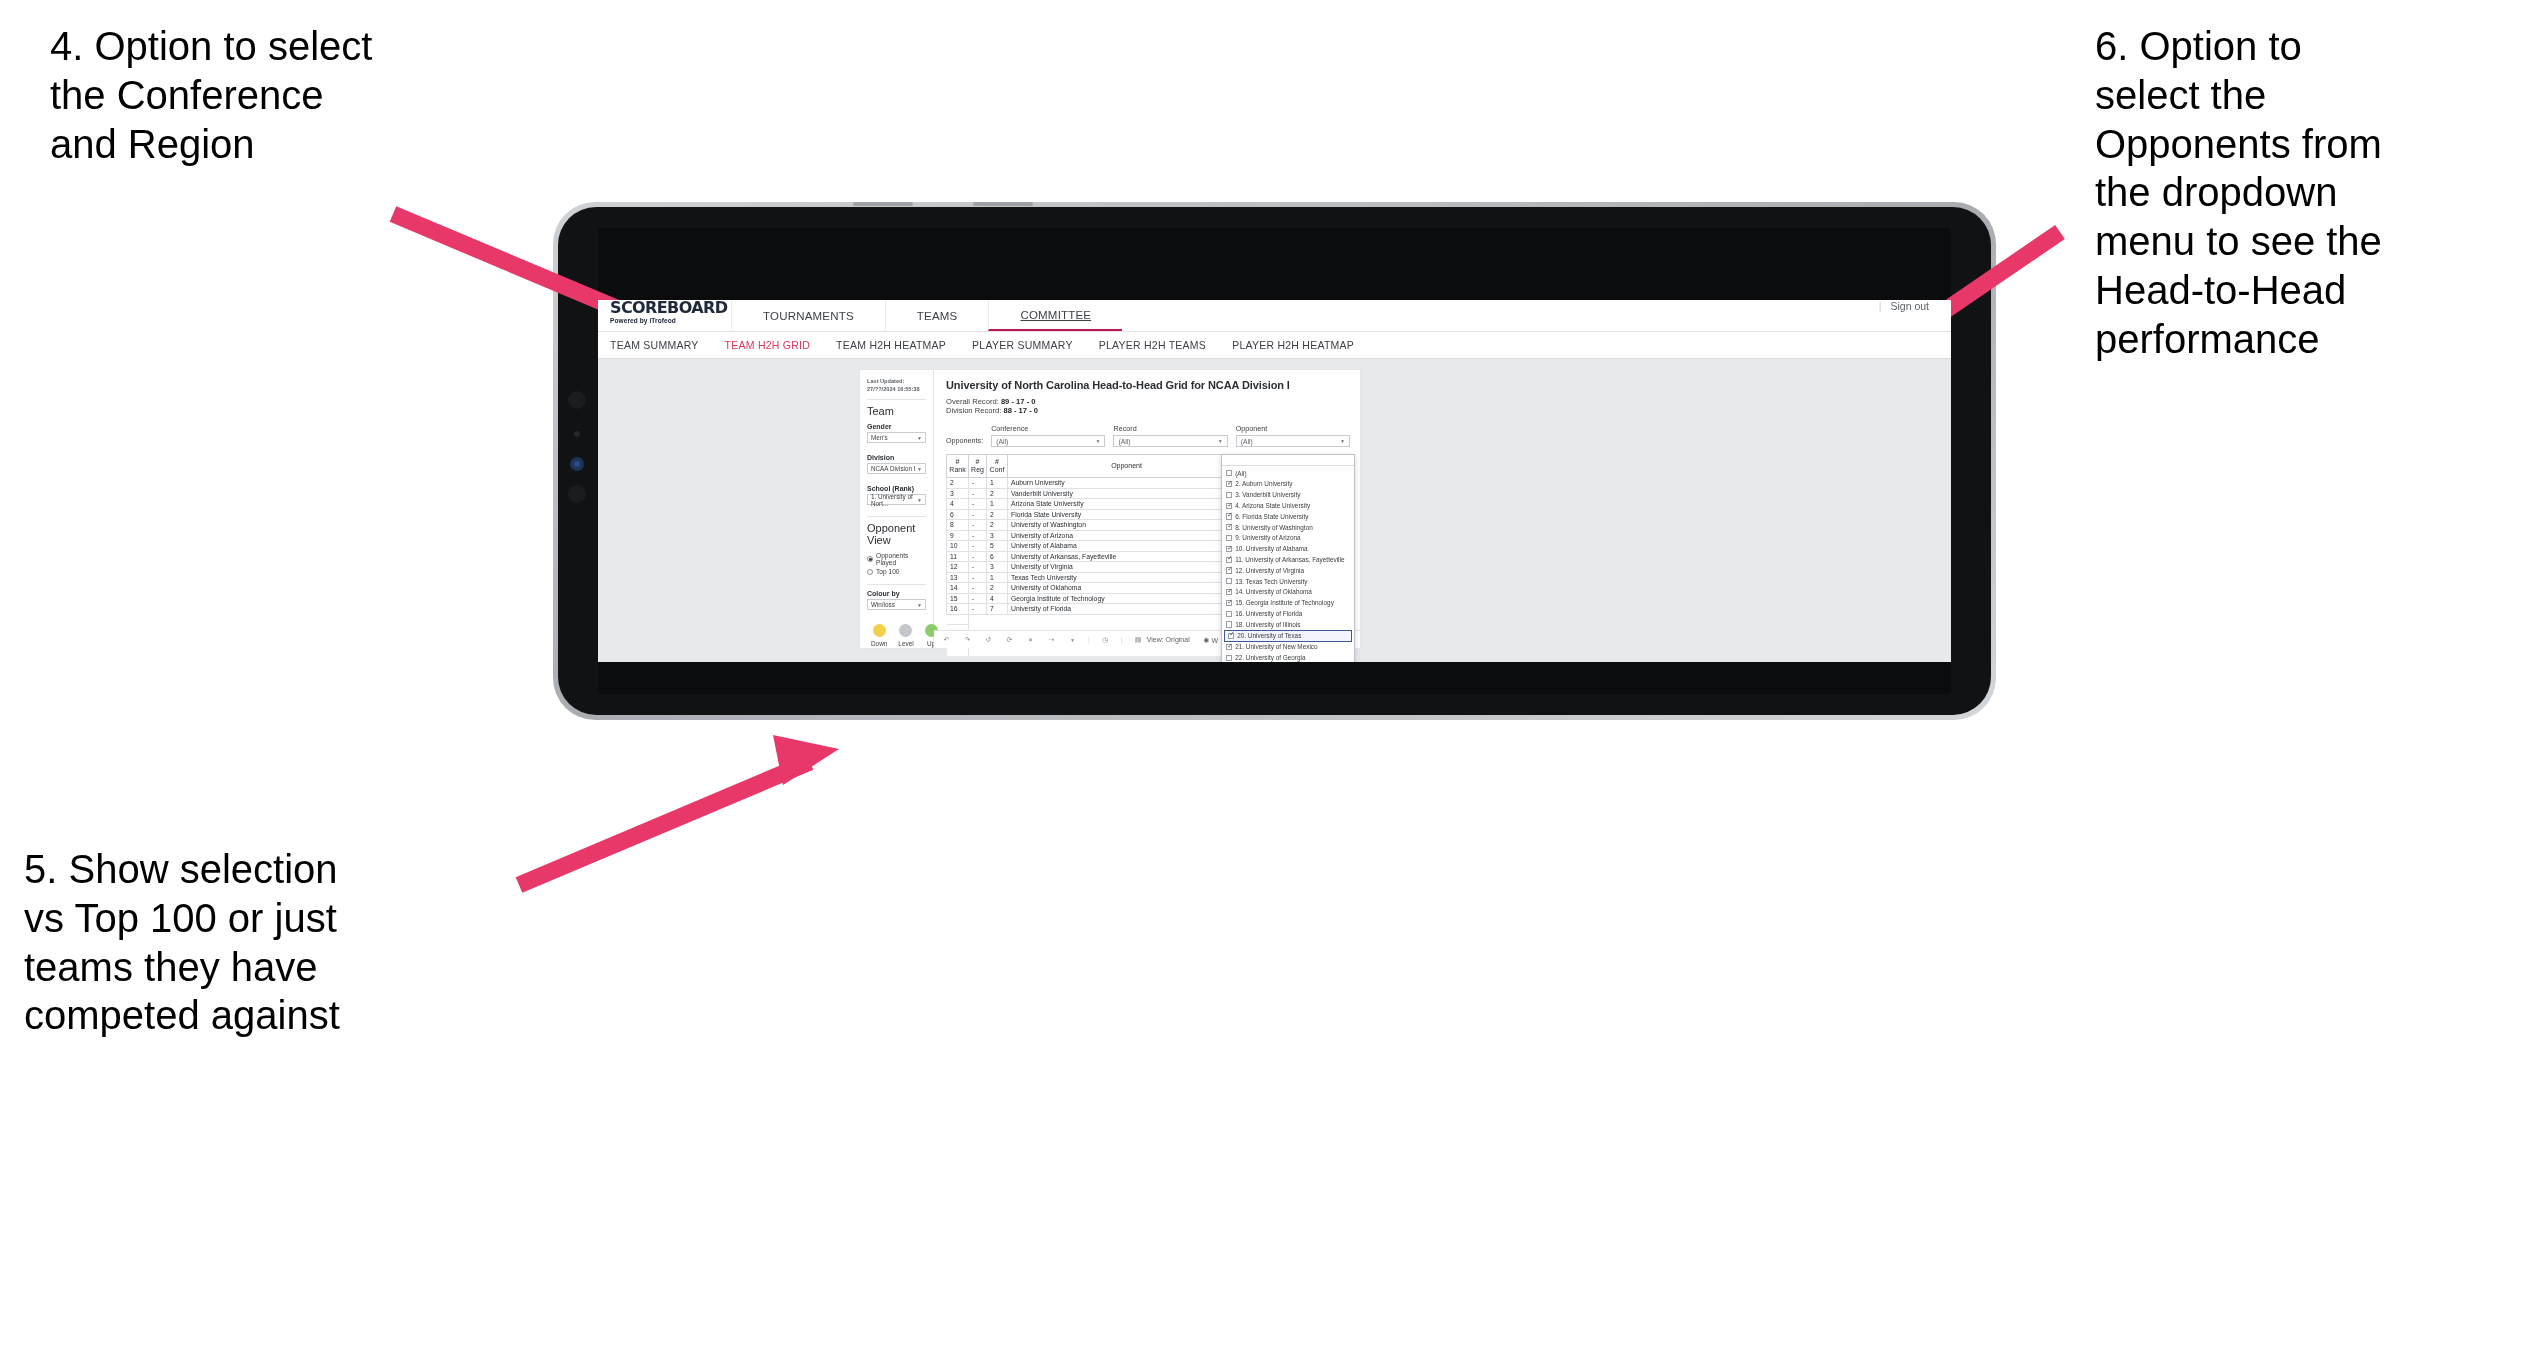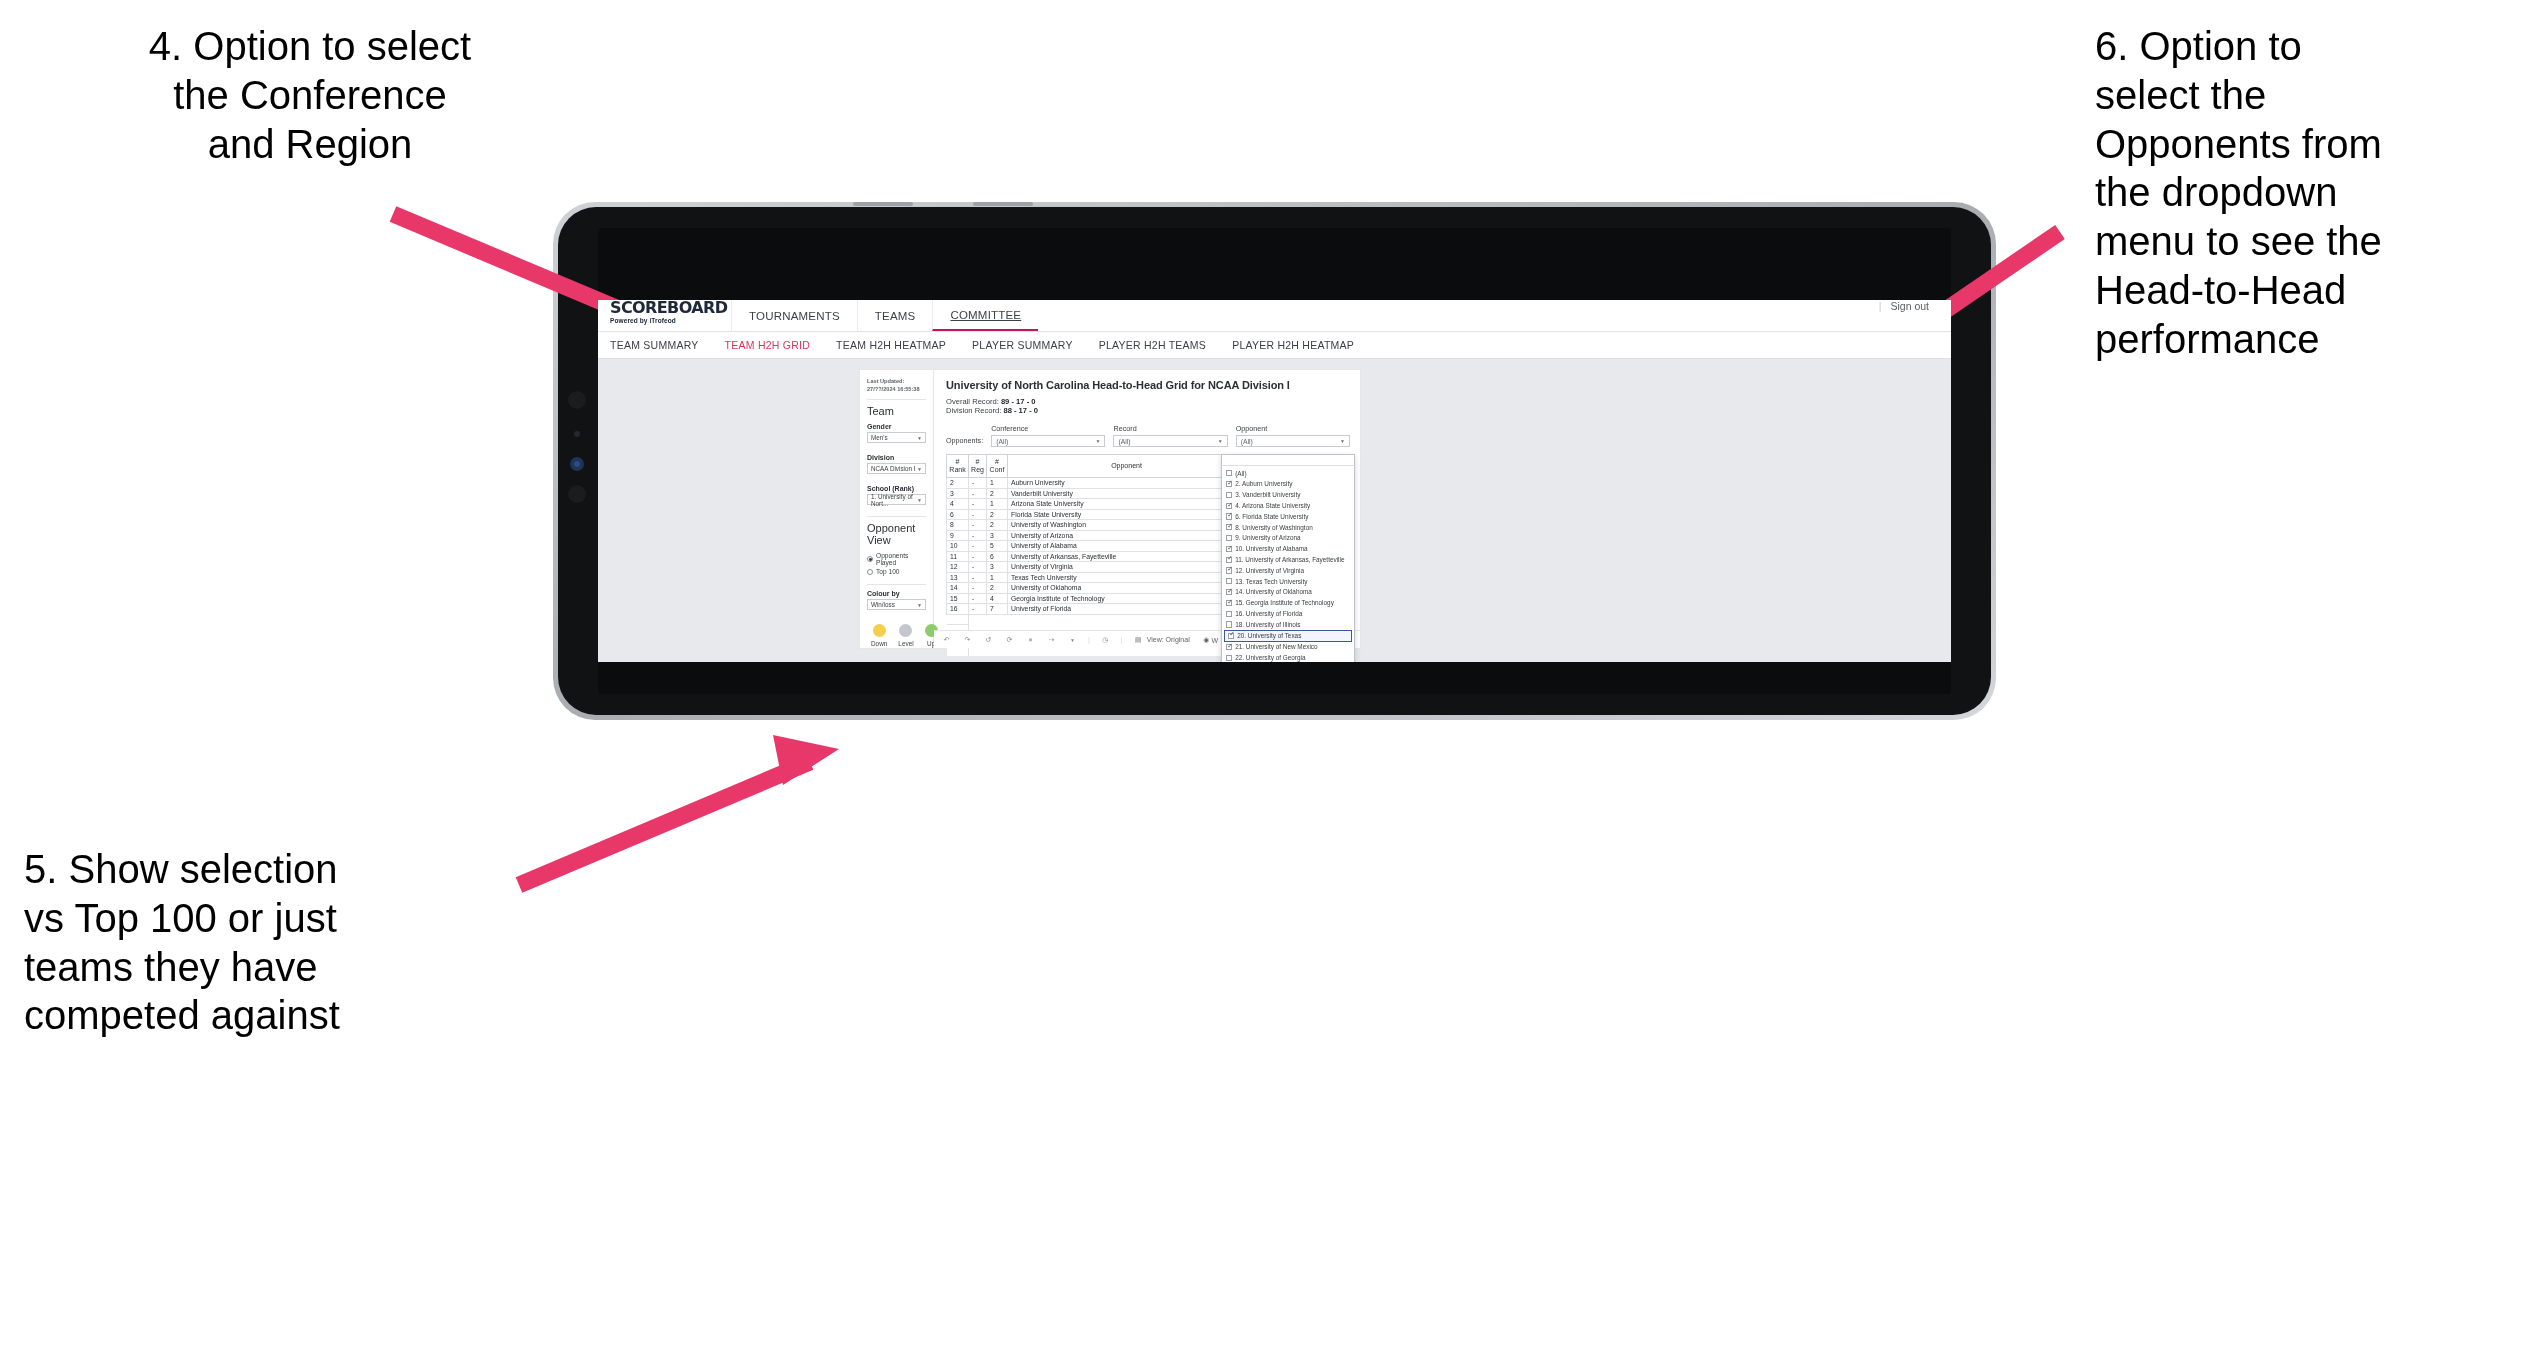--- a/index.html
+++ b/index.html
@@ -14,21 +14,21 @@
   
   .annot {
     position: absolute;
     color: #000;
     font-family: "Liberation Sans", sans-serif;
     font-size: 40px;
     line-height: 1.22;
     font-weight: 400;
     white-space: pre-line;
   }
-  #annot-4 { left: 50px;  top: 22px;  width: 520px; text-align: center; }
+  #annot-4 { left: 50px;  top: 22px;  width: 520px; }
   #annot-5 { left: 24px;  top: 845px; width: 520px; }
   #annot-6 { left: 2095px;top: 22px;  width: 440px; }
 
   .arrow { position: absolute; pointer-events: none; }
 
   
   #tablet {
     position: absolute; left: 553px; top: 202px;
     width: 1443px; height: 518px;
   }
@@ -58,21 +58,21 @@
     font-family: "DejaVu Sans", sans-serif;
     font-weight: 700; font-size: 16px; letter-spacing: -0.6px;
     color: #20293a; line-height: 1;
   }
   .brand .sub {
     font-size: 6.5px; font-weight: 700; color: #20293a;
     letter-spacing: 0.1px; margin-top: 1px;
   }
   .topnav-items { display: flex; align-items: stretch; height: 100%; }
   .topnav-item {
-    display: flex; align-items: center; padding: 0 17px;
+    display: flex; align-items: center; padding: 0 31px;
     font-size: 11.5px; color: #3b3f46; letter-spacing: .2px;
     border-left: 1px solid #ececec; cursor: pointer;
   }
   .topnav-item.active { border-bottom: 2px solid #be185d; text-decoration: underline; }
   .topnav-right {
     margin-left: auto; display: flex; align-items: center;
     padding-right: 22px; font-size: 10.5px; color: #5a5f66; gap: 9px;
   }
   .topnav-right .divider { color: #c9ccd1; }
 

